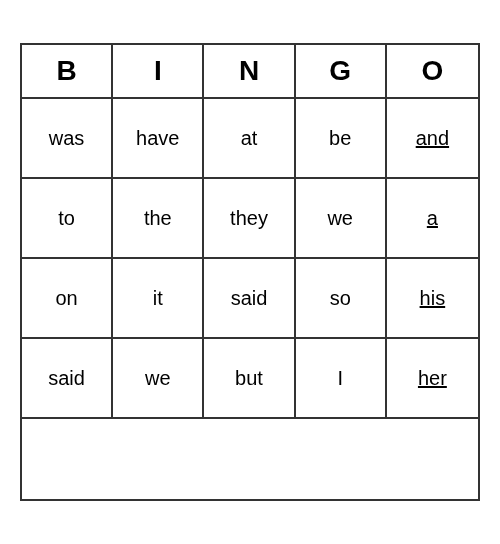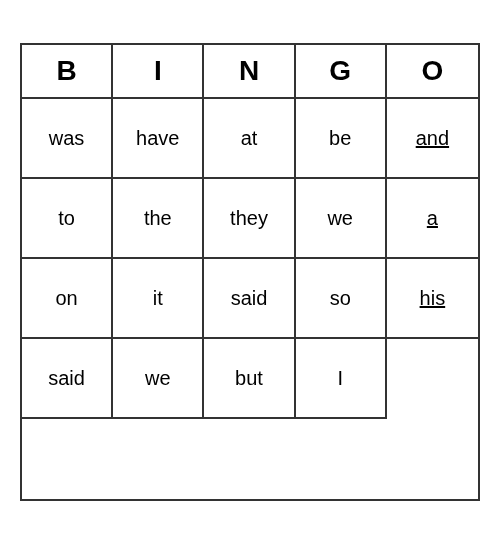--- a/index.html
+++ b/index.html
@@ -94,14 +94,15 @@
       <div class="bingo-cell">a</div>
       <div class="bingo-cell">on</div>
       <div class="bingo-cell">it</div>
       <div class="bingo-cell">said</div>
       <div class="bingo-cell">so</div>
       <div class="bingo-cell">his</div>
       <div class="bingo-cell">said</div>
       <div class="bingo-cell">we</div>
       <div class="bingo-cell">but</div>
       <div class="bingo-cell">I</div>
+      <div class="bingo-cell">her</div>
     </div>
 </div>
 
 </body></html>

